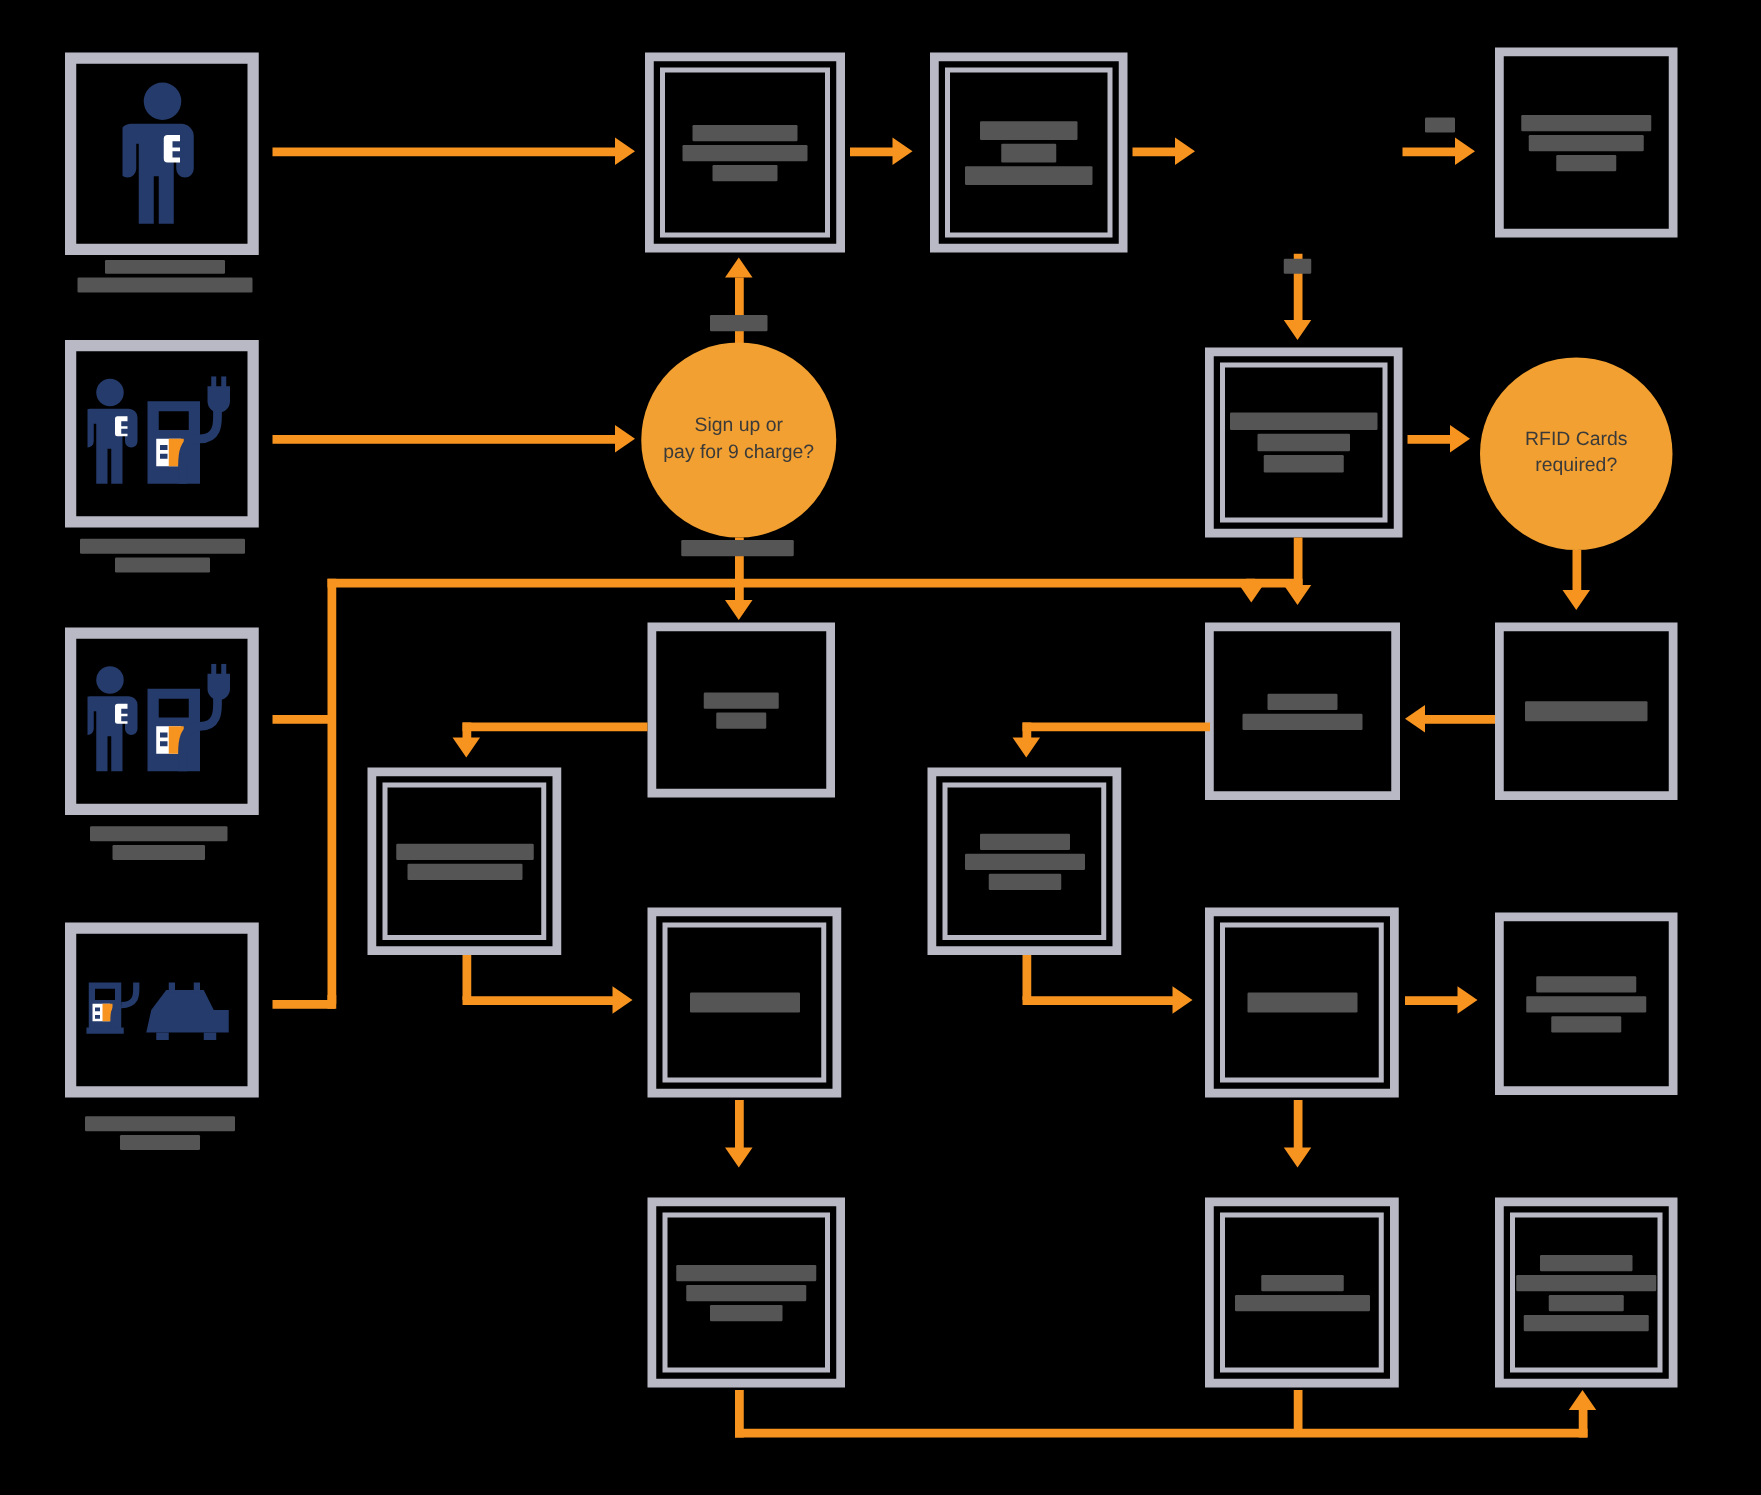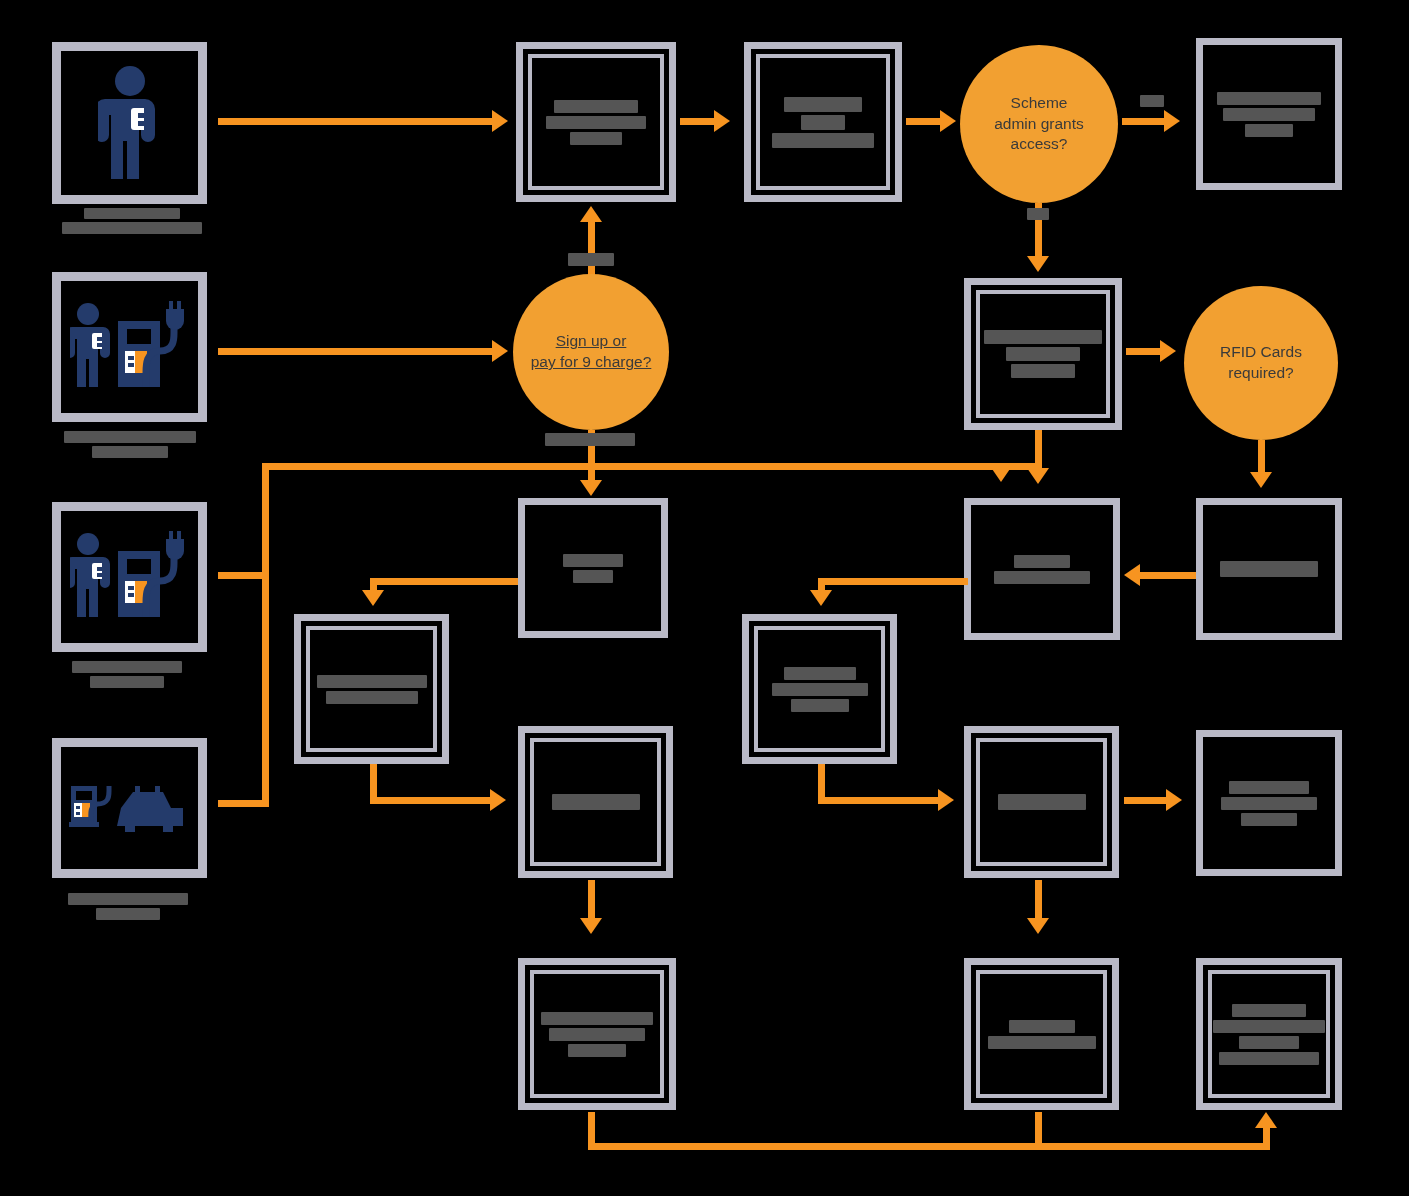--- a/index.html
+++ b/index.html
@@ -297,29 +297,22 @@
     <div class="txt">
       <div>
         <span class="redact rline" style="width:74px;height:13px;"></span>
         <span class="redact rline" style="width:112px;height:13px;"></span>
         <span class="redact rline" style="width:60px;height:13px;"></span>
         <span class="redact rline" style="width:100px;height:13px;"></span>
       </div>
     </div>
   </div>
 
-  <div class="circle" style="left:960px;top:45px;width:158px;height:158px;">
-    <div>
-      <div>Scheme</div>
-      <div>admin grants</div>
-      <div>access?</div>
-    </div>
-  </div>
-
-  <div class="circle" style="left:513px;top:274px;width:156px;height:156px;text-decoration:underline;">
+
+  <div class="circle" style="left:513px;top:274px;width:156px;height:156px;">
     <div>
       <div>Sign up or</div>
       <div>pay for 9 charge?</div>
     </div>
   </div>
 
   <div class="circle" style="left:1184px;top:286px;width:154px;height:154px;">
     <div>
       <div>RFID Cards</div>
       <div>required?</div>

